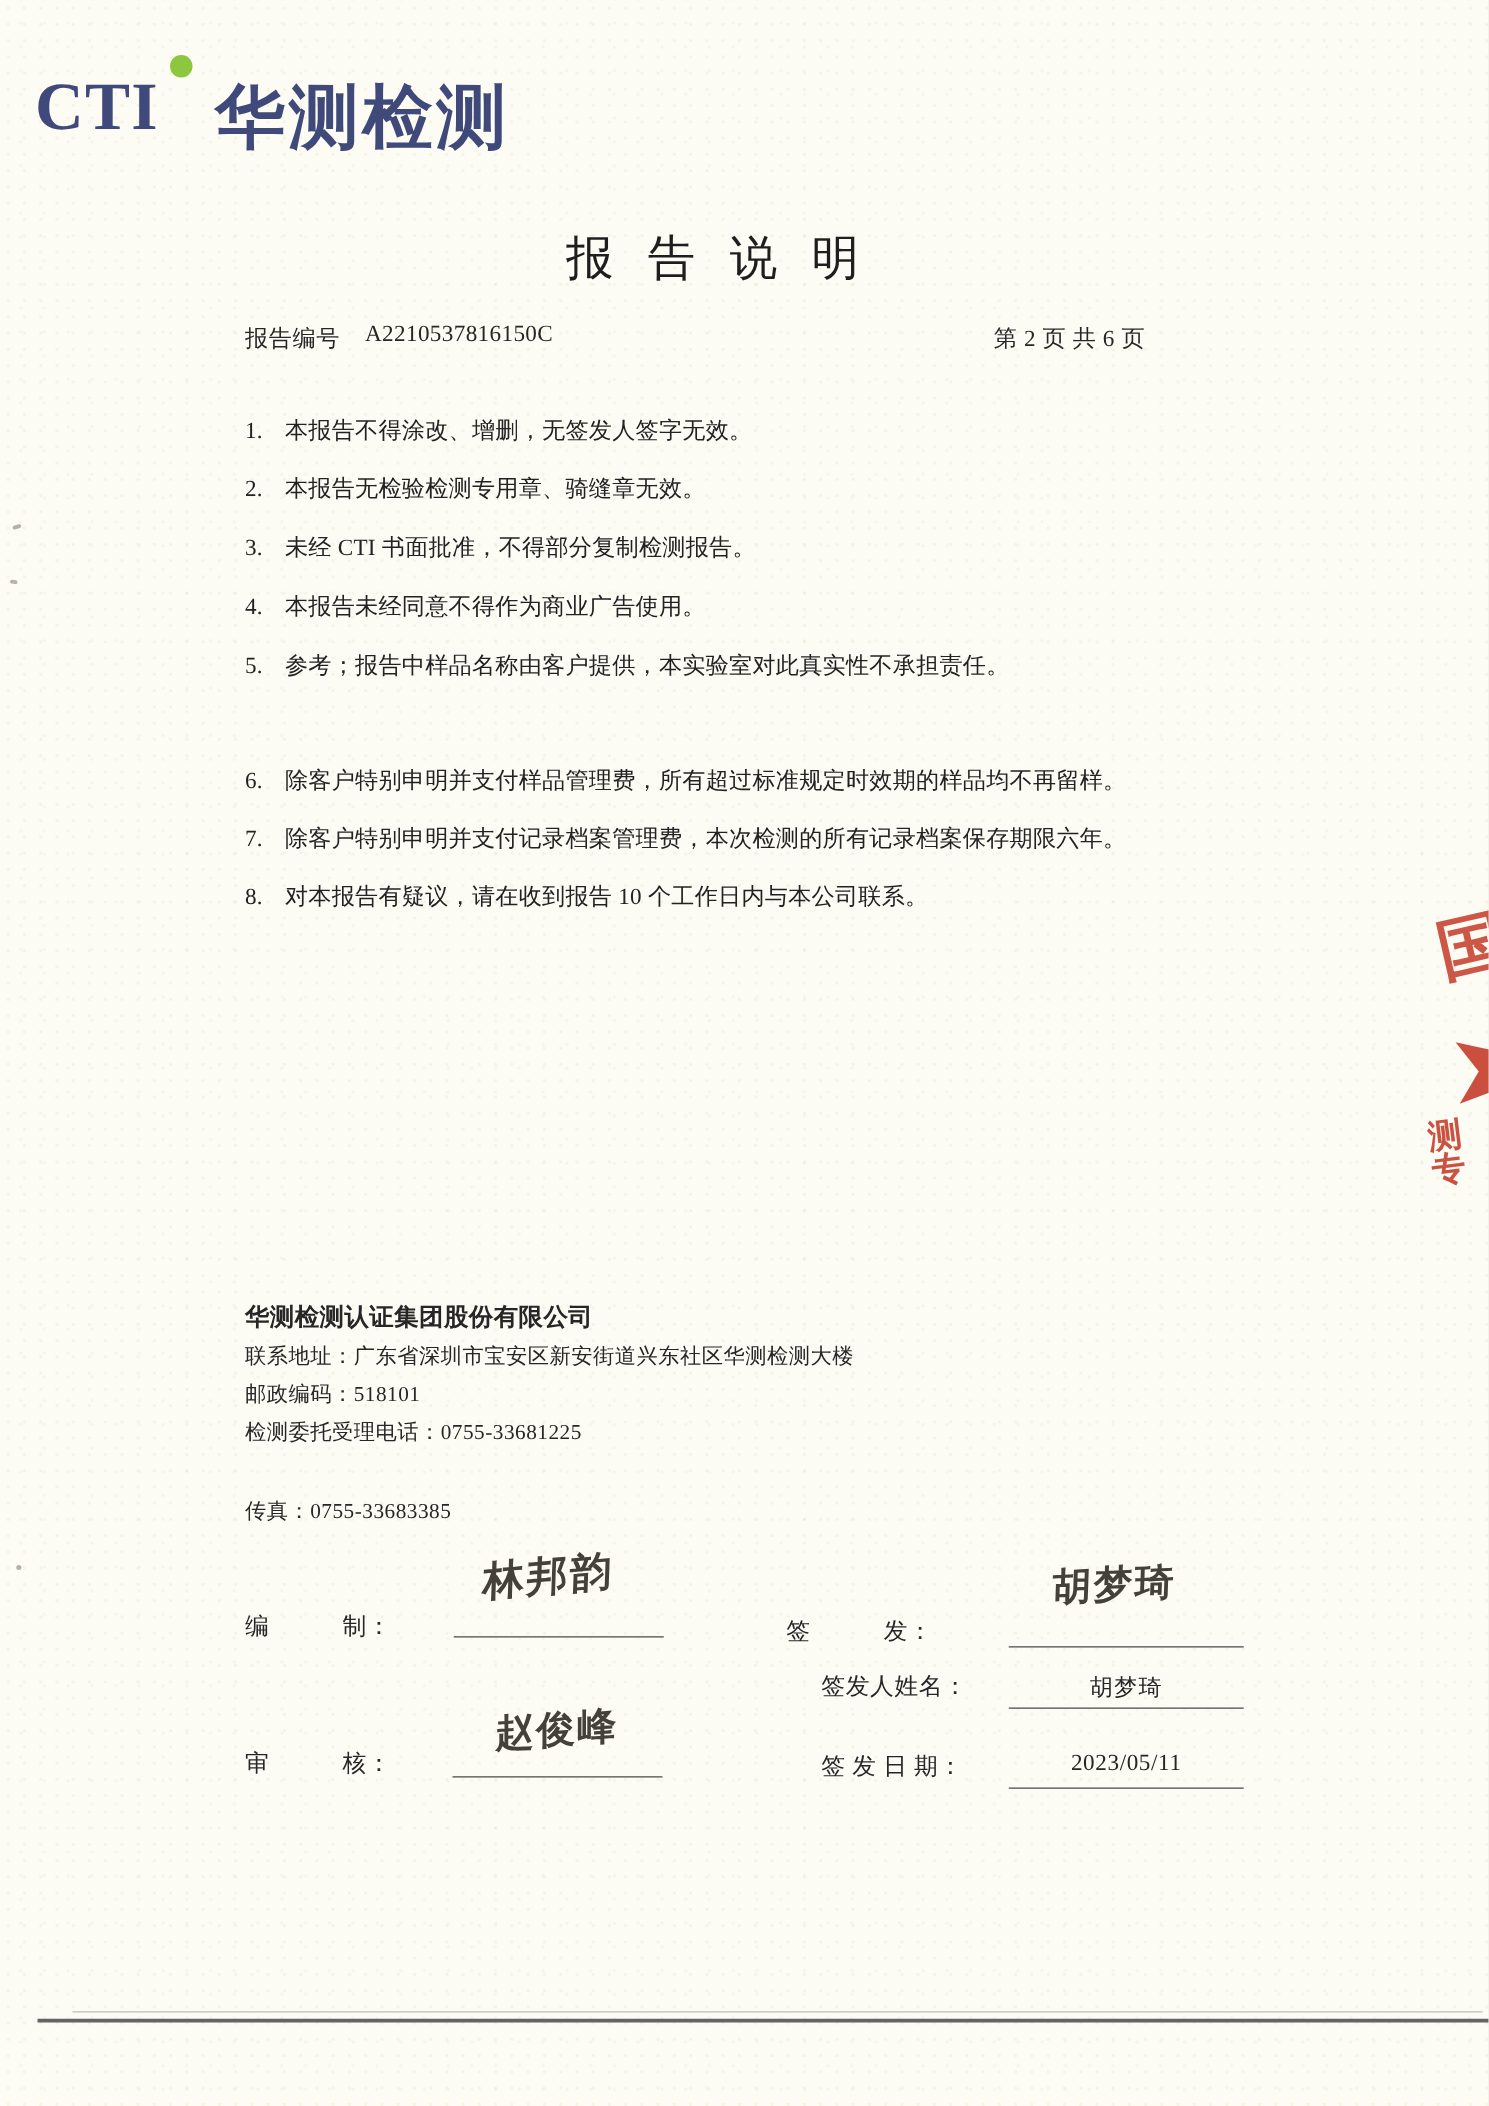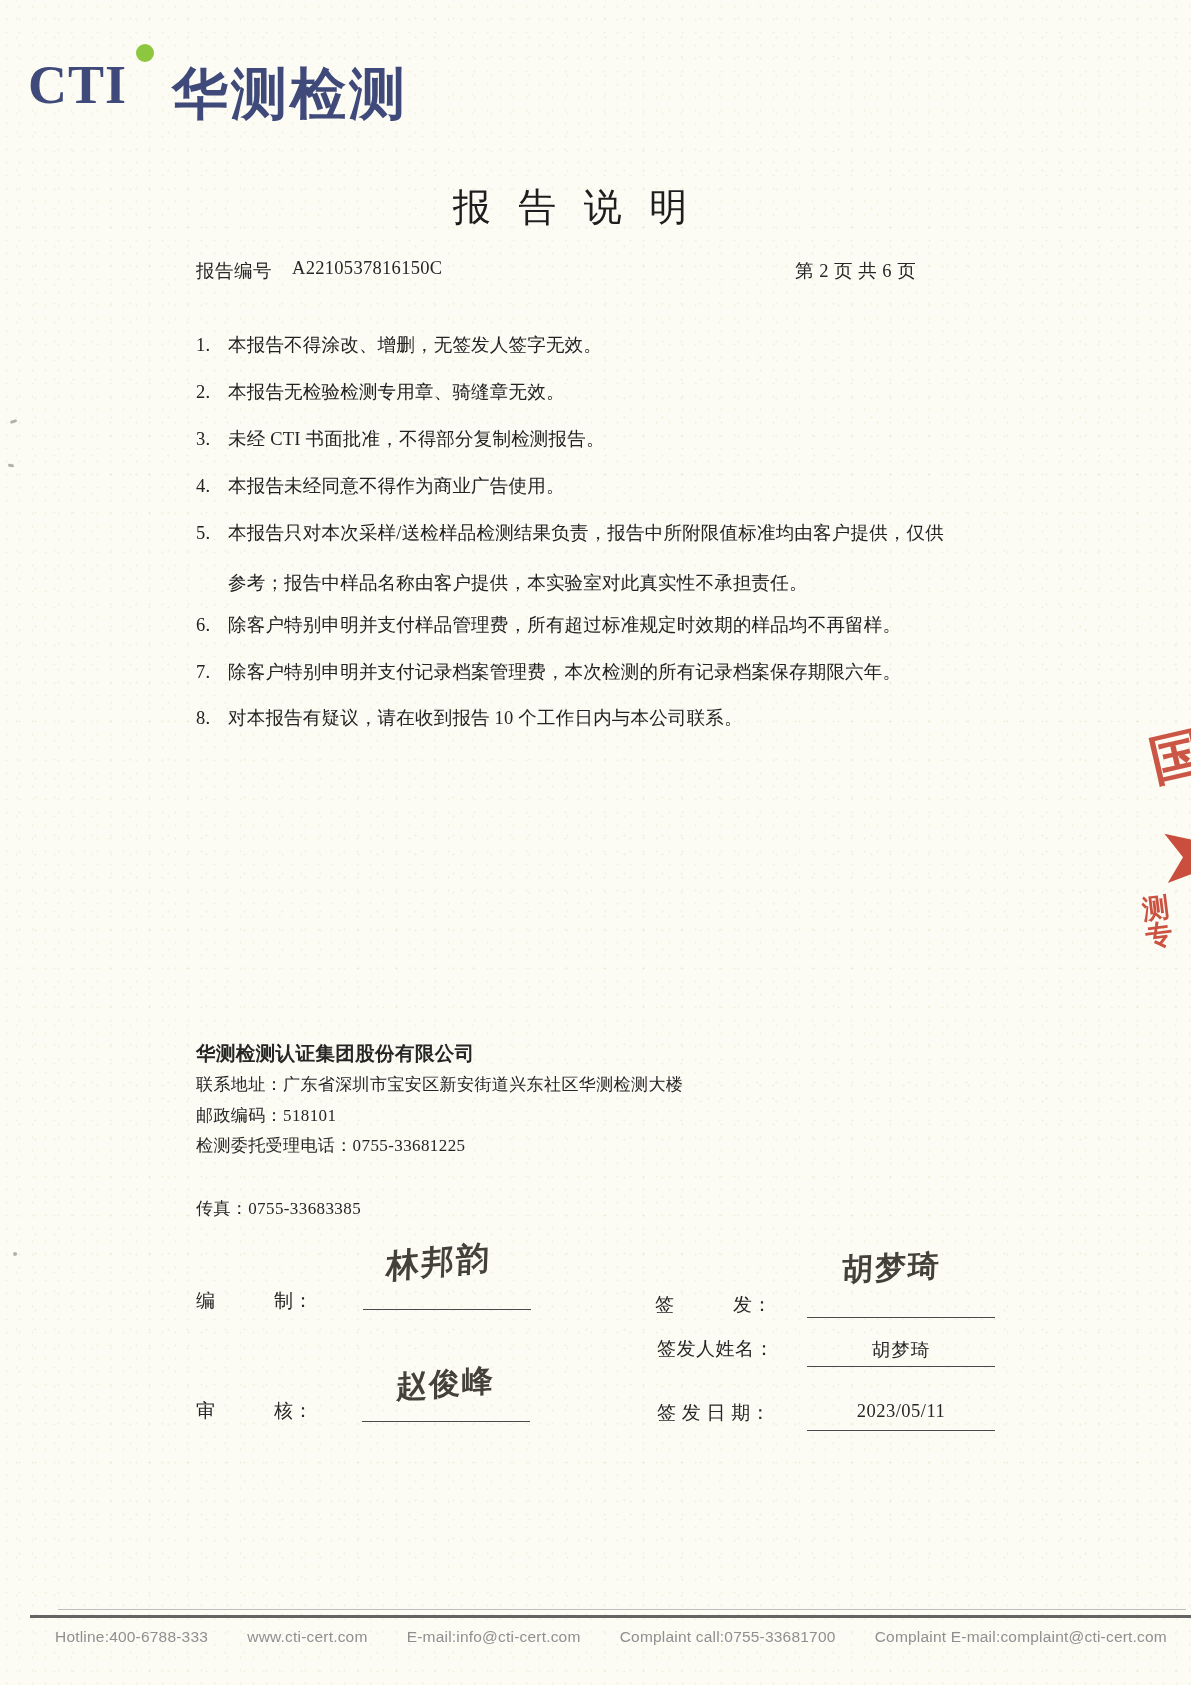--- a/index.html
+++ b/index.html
@@ -71,21 +71,21 @@
   
   .sig-label{font-size:19px;letter-spacing:.5px;color:#262626;}
   .sig-line{border-bottom:1.6px solid #4a4a4a;height:0;}
   .sig-hand{
     font-size:33px;line-height:1;color:#35312b;font-weight:600;
     transform:rotate(-5deg) skewX(-7deg);letter-spacing:2px;opacity:.92;
   }
   .sig-print{font-size:18.5px;text-align:center;letter-spacing:1px;}
   .lab-prep{left:196px;top:1288px;} .line-prep{left:363px;top:1309px;width:168px;}
   .hand-prep{left:386px;top:1246px;}
-  .lab-issue{left:655px;top:1292px;} .line-issue{left:807px;top:1317px;width:188px;}
+  .lab-issue{left:629px;top:1292px;} .line-issue{left:807px;top:1317px;width:188px;}
   .hand-issue{left:842px;top:1252px;transform:rotate(-3deg) skewX(-5deg);font-size:31px;}
   .lab-name{left:657px;top:1336px;text-align:right;} .line-name{left:807px;top:1366px;width:188px;}
   .print-name{left:807px;top:1337px;width:188px;}
   .lab-review{left:196px;top:1398px;} .line-review{left:362px;top:1421px;width:168px;}
   .hand-review{left:396px;top:1368px;transform:rotate(-4deg) skewX(-4deg);font-size:31px;}
   .lab-date{left:657px;top:1400px;} .line-date{left:807px;top:1430px;width:188px;}
   .print-date{left:807px;top:1401px;width:188px;letter-spacing:.5px;}
 
   
   .rule-light{left:58px;top:1609px;width:1128px;height:1px;background:#bdbdbd;}
@@ -124,21 +124,21 @@
   <div class="abs note n2">
     <span class="num">2.</span><span class="txt"><span class="ln">本报告无检验检测专用章、骑缝章无效。</span></span>
   </div>
   <div class="abs note n3">
     <span class="num">3.</span><span class="txt"><span class="ln">未经 CTI 书面批准，不得部分复制检测报告。</span></span>
   </div>
   <div class="abs note n4">
     <span class="num">4.</span><span class="txt"><span class="ln">本报告未经同意不得作为商业广告使用。</span></span>
   </div>
   <div class="abs note n5">
-    <span class="num">5.</span><span class="txt"><span class="ln">本报告只对本次采样/送检样品检测结果负责，报告中所附限值标准均由客户提供，仅供</span><span class="ln">参考；报告中样品名称由客户提供，本实验室对此真实性不承担责任。</span></span>
+    <span class="num">5.</span><span class="txt"><span class="ln">参考；报告中样品名称由客户提供，本实验室对此真实性不承担责任。</span></span>
   </div>
   <div class="abs note n6">
     <span class="num">6.</span><span class="txt"><span class="ln">除客户特别申明并支付样品管理费，所有超过标准规定时效期的样品均不再留样。</span></span>
   </div>
   <div class="abs note n7">
     <span class="num">7.</span><span class="txt"><span class="ln">除客户特别申明并支付记录档案管理费，本次检测的所有记录档案保存期限六年。</span></span>
   </div>
   <div class="abs note n8">
     <span class="num">8.</span><span class="txt"><span class="ln">对本报告有疑议，请在收到报告 10 个工作日内与本公司联系。</span></span>
   </div>
@@ -170,25 +170,18 @@
   <span class="abs sig-label lab-review">审　　　核：</span>
   <div class="abs sig-line line-review"></div>
   <span class="abs sig-hand hand-review">赵俊峰</span>
 
   <span class="abs sig-label lab-date">签 发 日 期：</span>
   <div class="abs sig-line line-date"></div>
   <span class="abs sig-print print-date">2023/05/11</span>
 
   <div class="abs rule-light"></div>
   <div class="abs rule-dark"></div>
-  <div class="abs footer-row">
-    <span>Hotline:400-6788-333</span>
-    <span>www.cti-cert.com</span>
-    <span>E-mail:info@cti-cert.com</span>
-    <span>Complaint call:0755-33681700</span>
-    <span>Complaint E-mail:complaint@cti-cert.com</span>
-  </div>
 
   <div class="abs speck sp1"></div>
   <div class="abs speck sp2"></div>
   <div class="abs speck sp3"></div>
 
 </div>
 
 </body></html>

